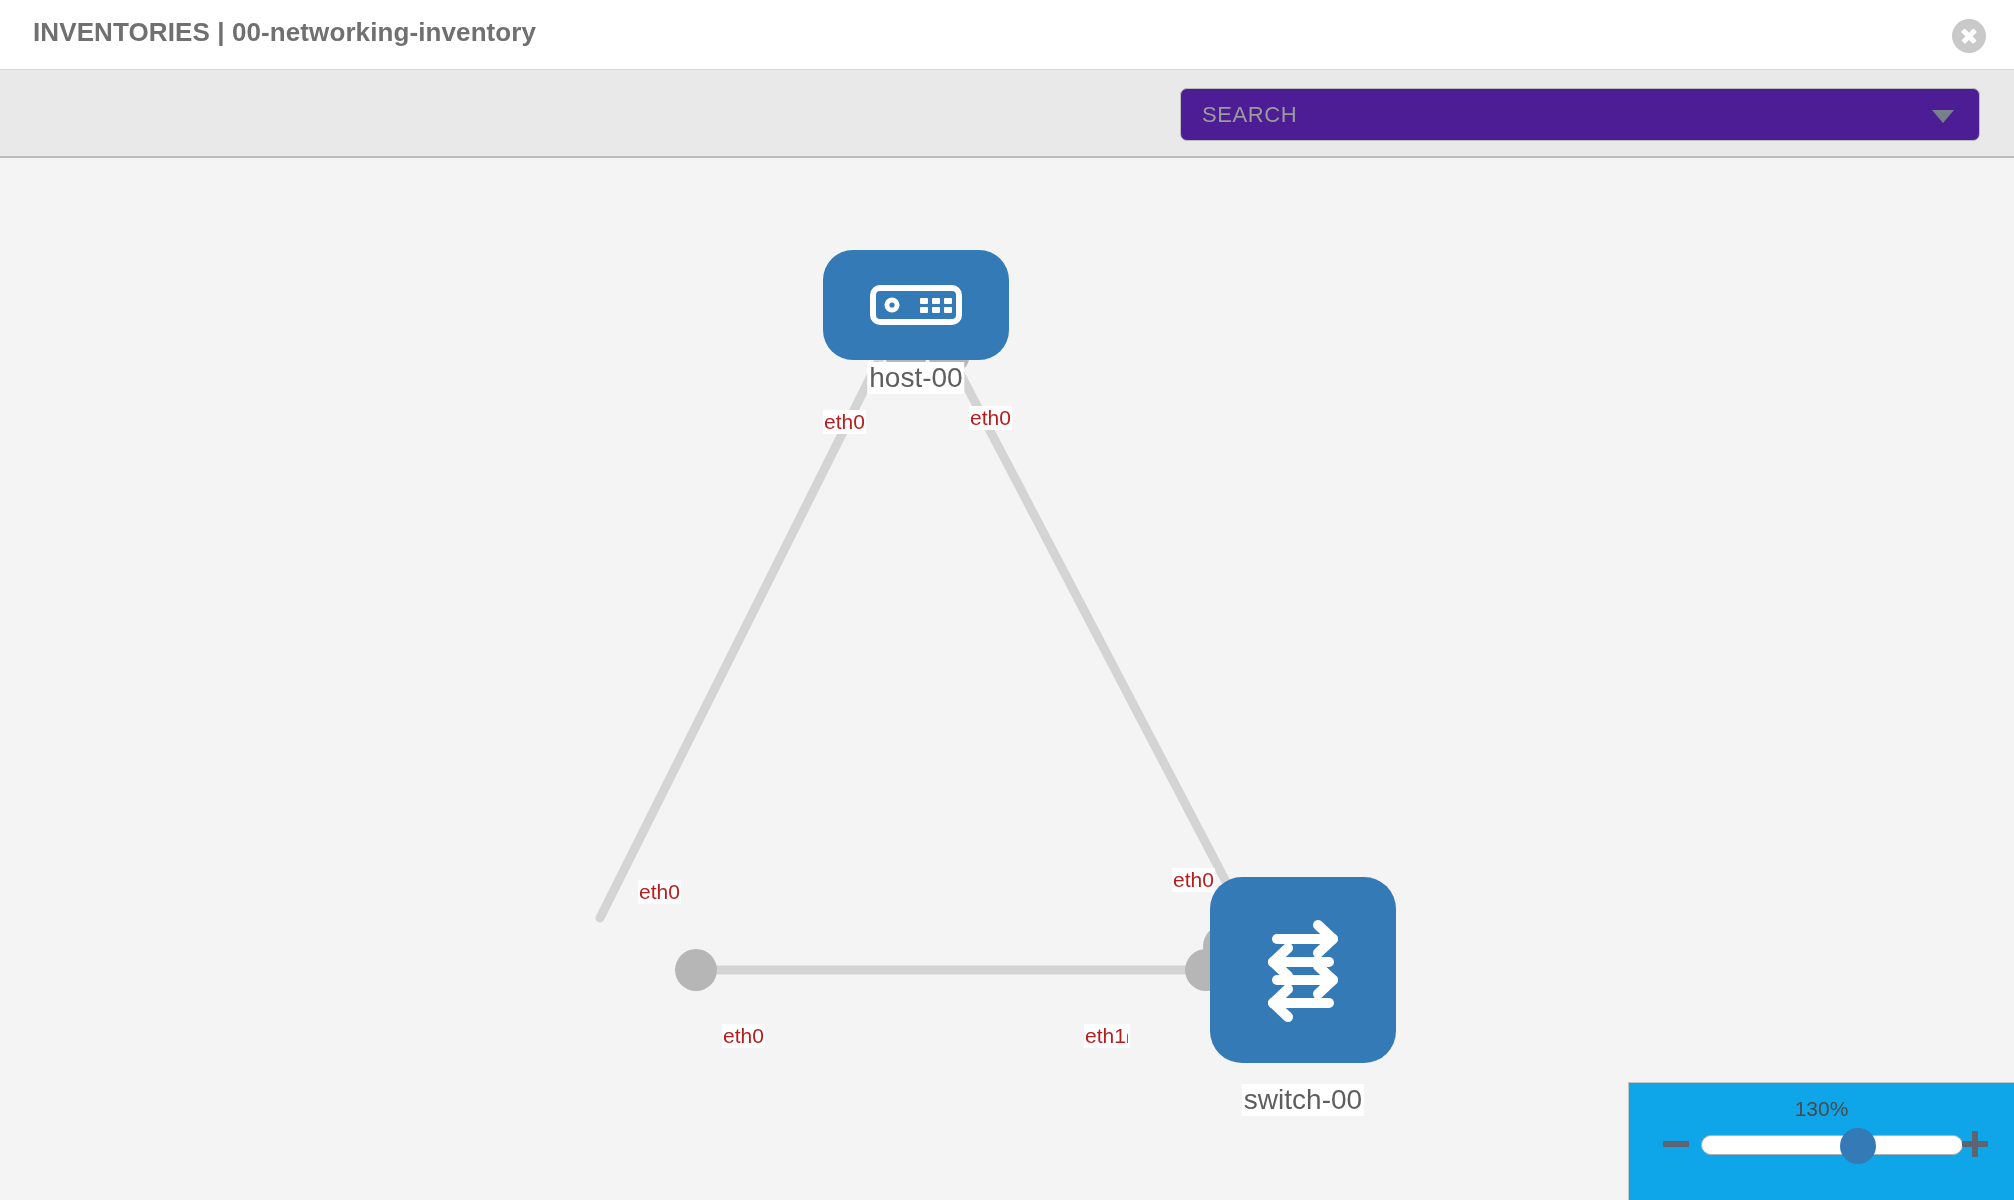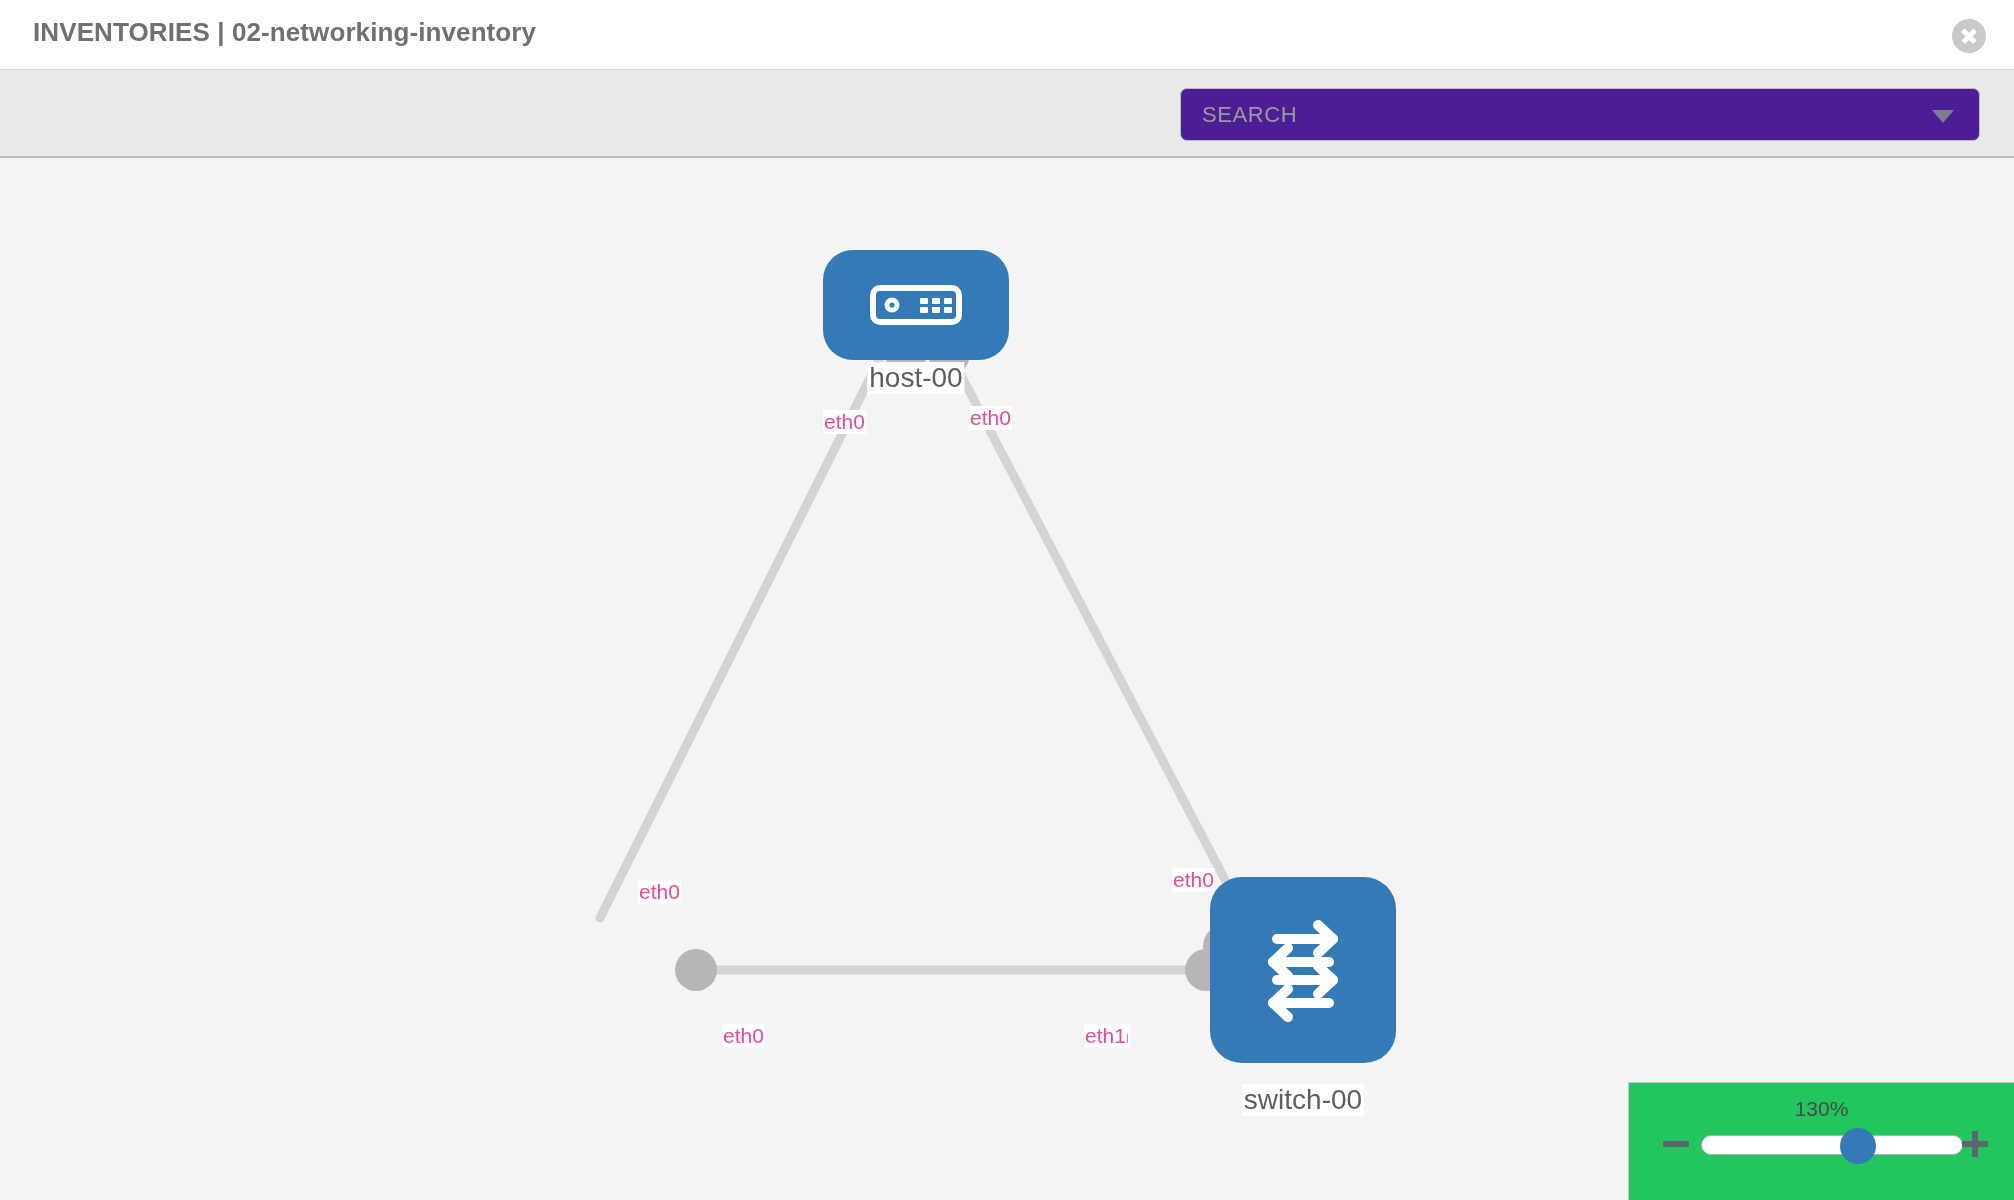--- a/index.html
+++ b/index.html
@@ -114,37 +114,37 @@
   .node-label {
     position: absolute;
     font-size: 28px; color: #5e5e5e;
     background: #ffffff;
     white-space: nowrap;
     padding: 0 2px;
     left: 50%; transform: translateX(-50%);
   }
   .port-label {
     position: absolute;
-    font-size: 21px; color: #ec4899;
+    font-size: 21px; color: #b91c1c;
     background: #ffffff;
     white-space: nowrap;
     padding: 0 1px;
   }
   .connector {
     position: absolute;
     width: 42px; height: 42px;
     border-radius: 50%;
     background: #b6b6b6;
   }
 
   
   .zoom-panel {
     position: absolute; right: 0; bottom: 0;
     width: 386px; height: 118px;
-    background: #22c55e;
+    background: #0ea5e9;
     border: 1px solid #c6c6c6;
     border-right: none; border-bottom: none; margin-left: 30px;
   }
   .zoom-value {
     position: absolute; left: 0; right: 0; top: 14px;
     text-align: center;
     font-size: 21px; color: #4a4a4a;
   }
   .zoom-minus, .zoom-plus {
     position: absolute; top: 44px;
@@ -176,21 +176,21 @@
     transform: translateX(-50%);
     cursor: pointer;
   }
 </style>
 </head>
 <body>
 
 <div id="app">
 
   <div class="header">
-    <div class="page-title">INVENTORIES | 02-networking-inventory</div>
+    <div class="page-title">INVENTORIES | 00-networking-inventory</div>
     <div class="close-btn"></div>
   </div>
 
   <div class="toolbar">
 
 
     <div class="tool-icon wrench-icon">
       <svg viewBox="0 0 24 24" aria-hidden="true">
         <path fill="#77808c" d="M20.1 3.8a6.1 6.1 0 0 0-7.4 7.6L3.9 20.2a1.6 1.6 0 0 0 0 2.3 1.6 1.6 0 0 0 2.3 0l8.8-8.8a6.1 6.1 0 0 0 7.6-7.4l-3.4 3.4-2.9-.6-.6-2.9 3.4-3.4z"></path>
       </svg>

